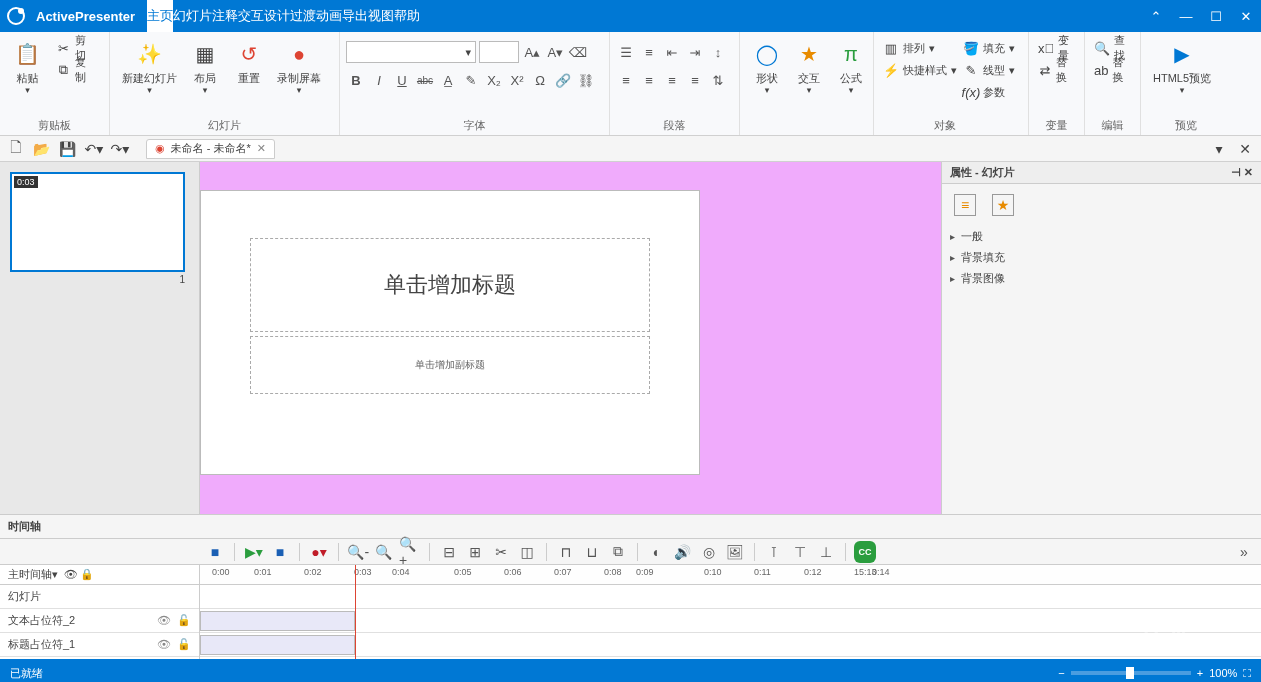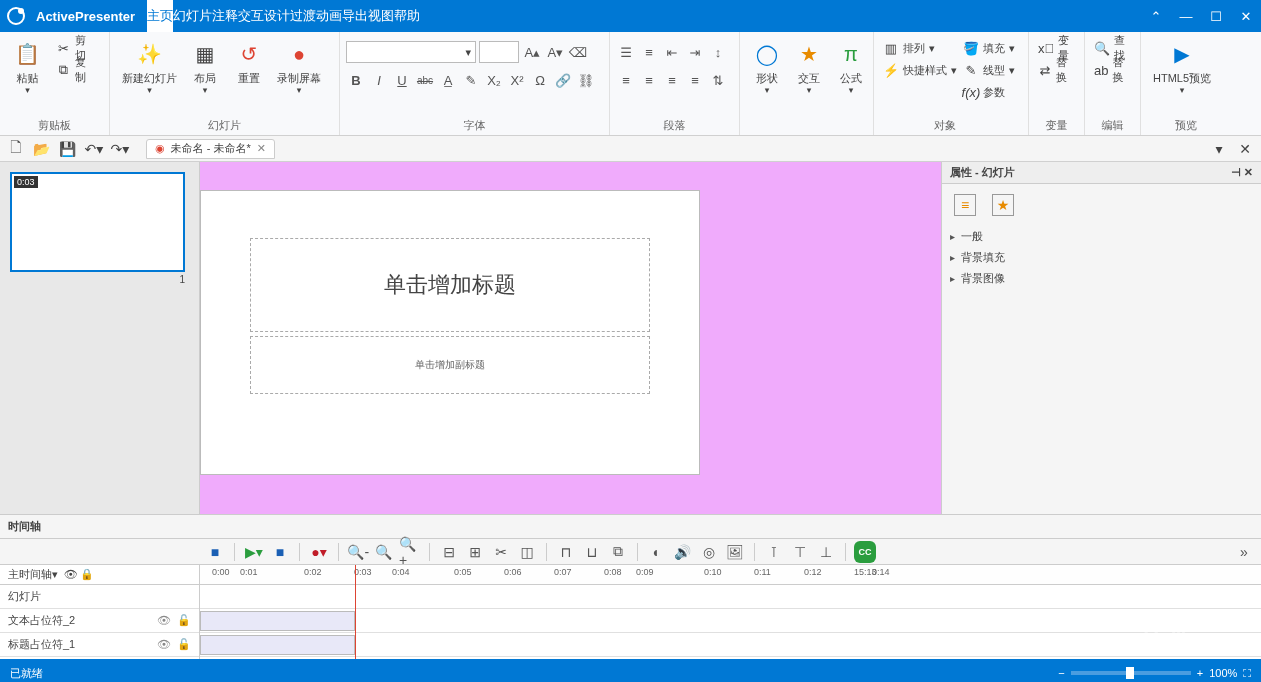--- a/index.html
+++ b/index.html
@@ -387,21 +387,21 @@
       <div class="track">
           <span>标题占位符_1</span>
           <span class="sp"></span>
           <span class="eye">👁</span>
           <span class="lock">🔓</span>
         </div>
     </div>
     <div class="tl-lanes">
       <div class="ruler">
         <span class="tick" style="left:12px">0:00</span>
-        <span class="tick" style="left:40px">0:01</span>
+        <span class="tick" style="left:54px">0:01</span>
         <span class="tick" style="left:104px">0:02</span>
         <span class="tick" style="left:154px">0:03</span>
         <span class="tick" style="left:192px">0:04</span>
         <span class="tick" style="left:254px">0:05</span>
         <span class="tick" style="left:304px">0:06</span>
         <span class="tick" style="left:354px">0:07</span>
         <span class="tick" style="left:404px">0:08</span>
         <span class="tick" style="left:436px">0:09</span>
         <span class="tick" style="left:504px">0:10</span>
         <span class="tick" style="left:554px">0:11</span>

